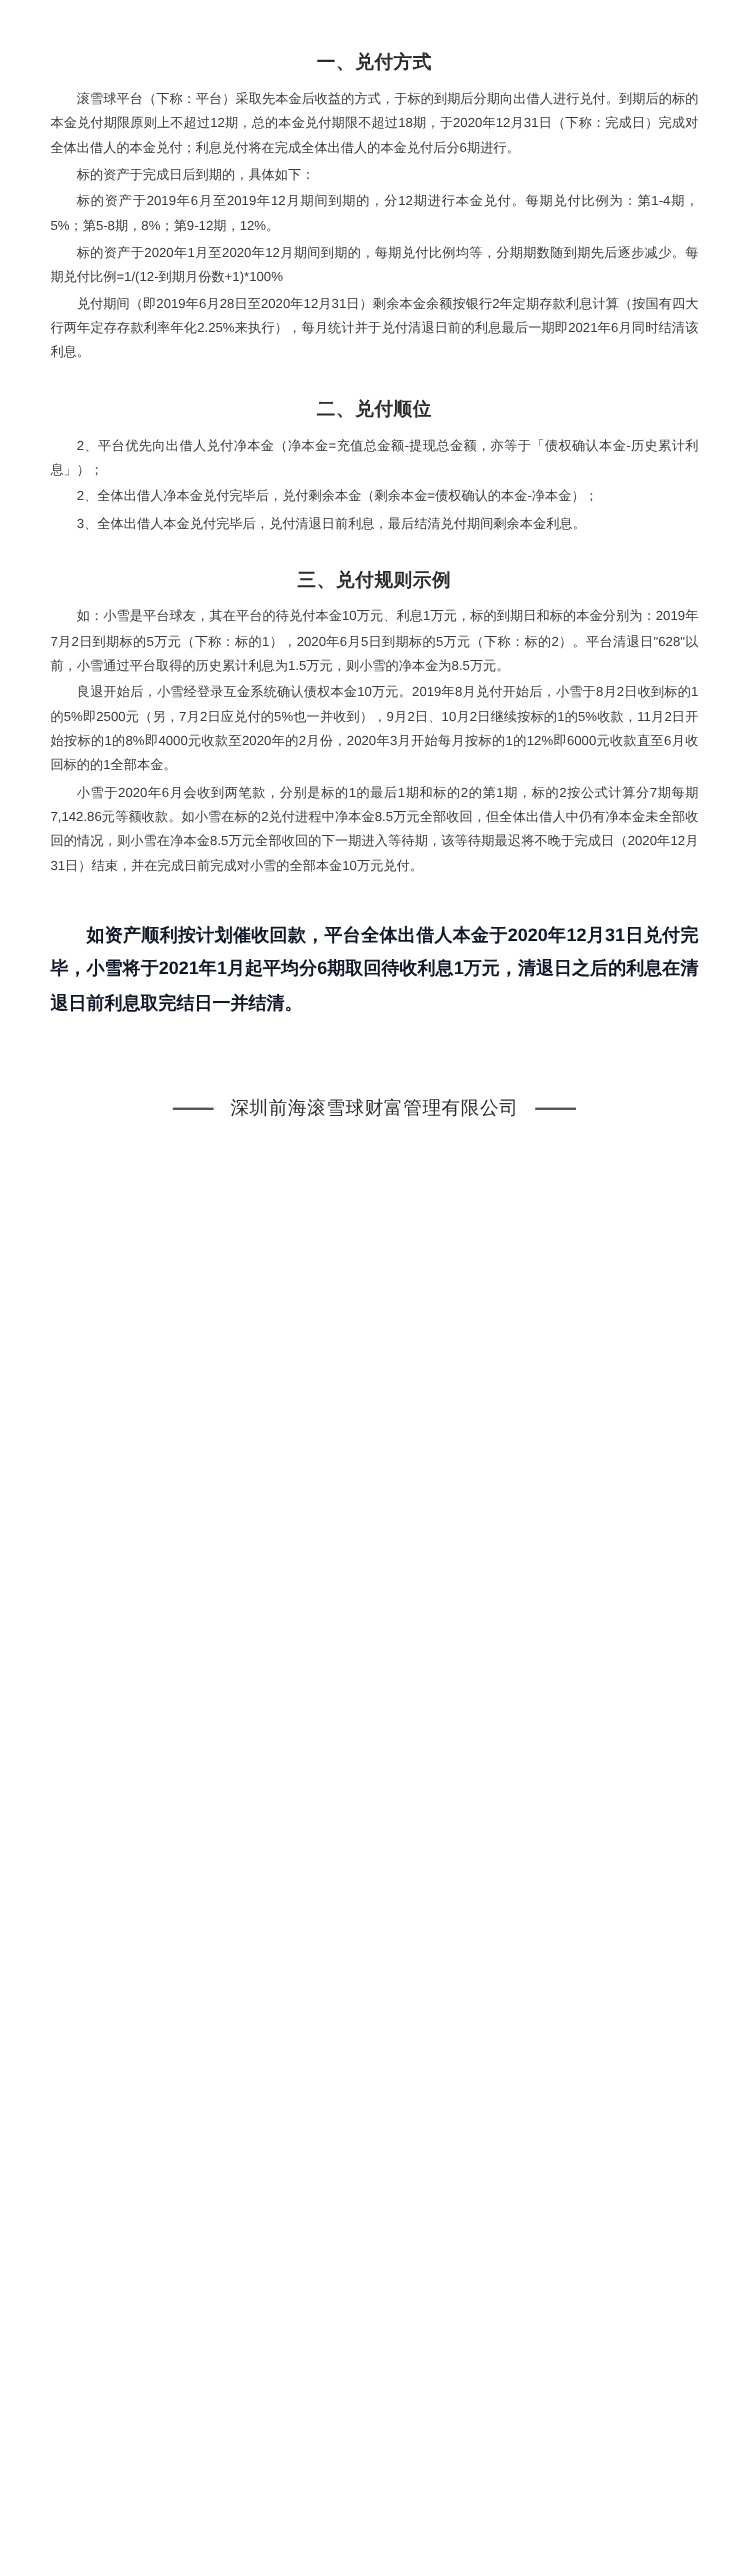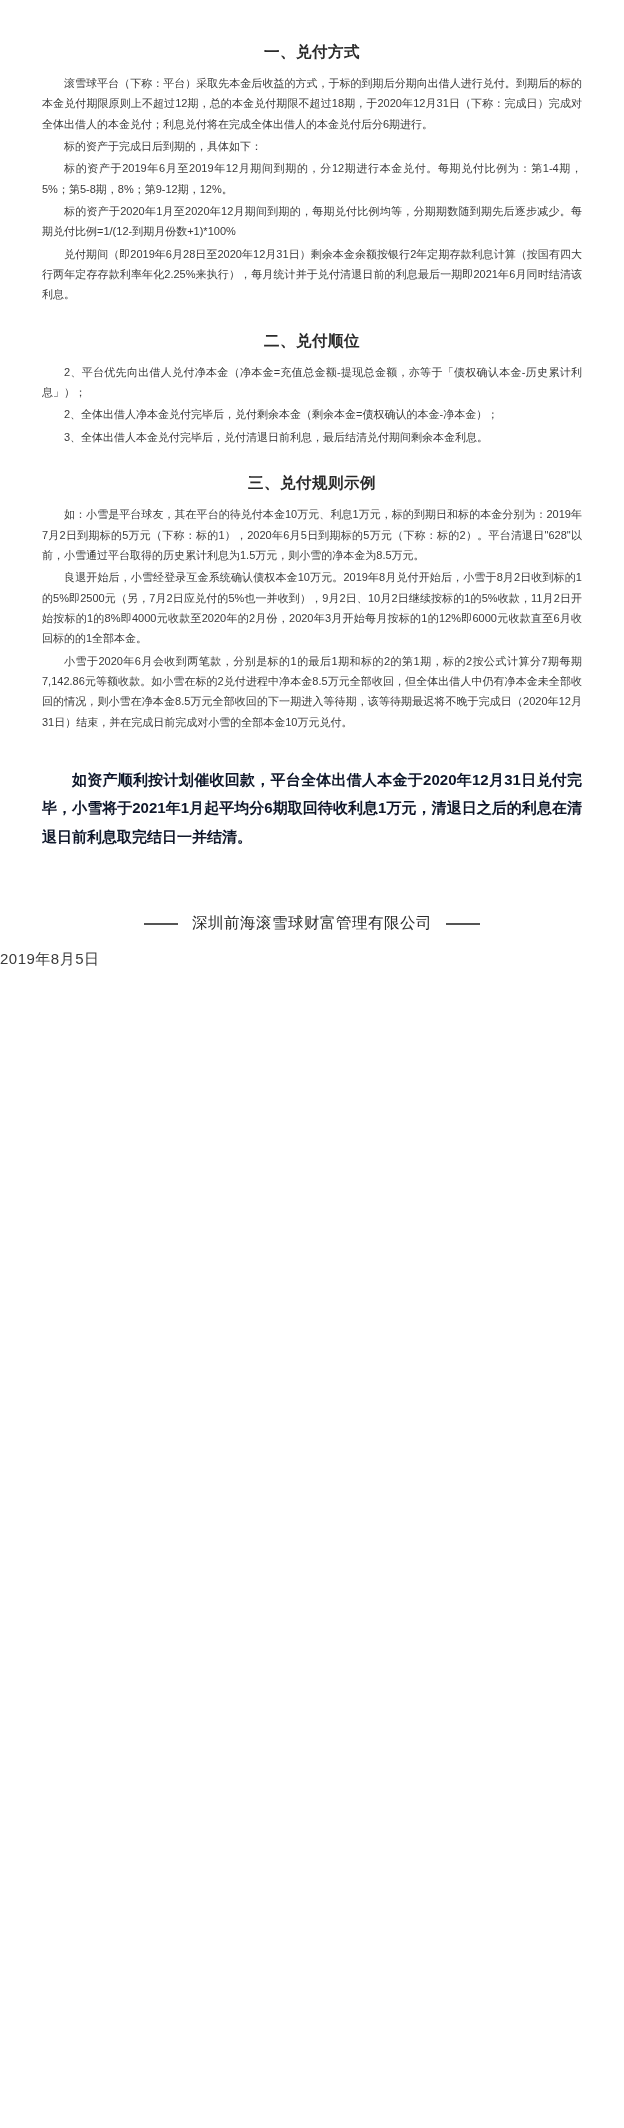--- a/index.html
+++ b/index.html
@@ -175,16 +175,15 @@
     </div>
 
   </div>
 
   <div class="footer">
     <div class="company-row">
       <span class="rule"></span>
       <span class="company">深圳前海滚雪球财富管理有限公司</span>
       <span class="rule"></span>
     </div>
-    <div class="date">2019年8月5日</div>
   </div>
 
 </div>
 
 </body></html>

